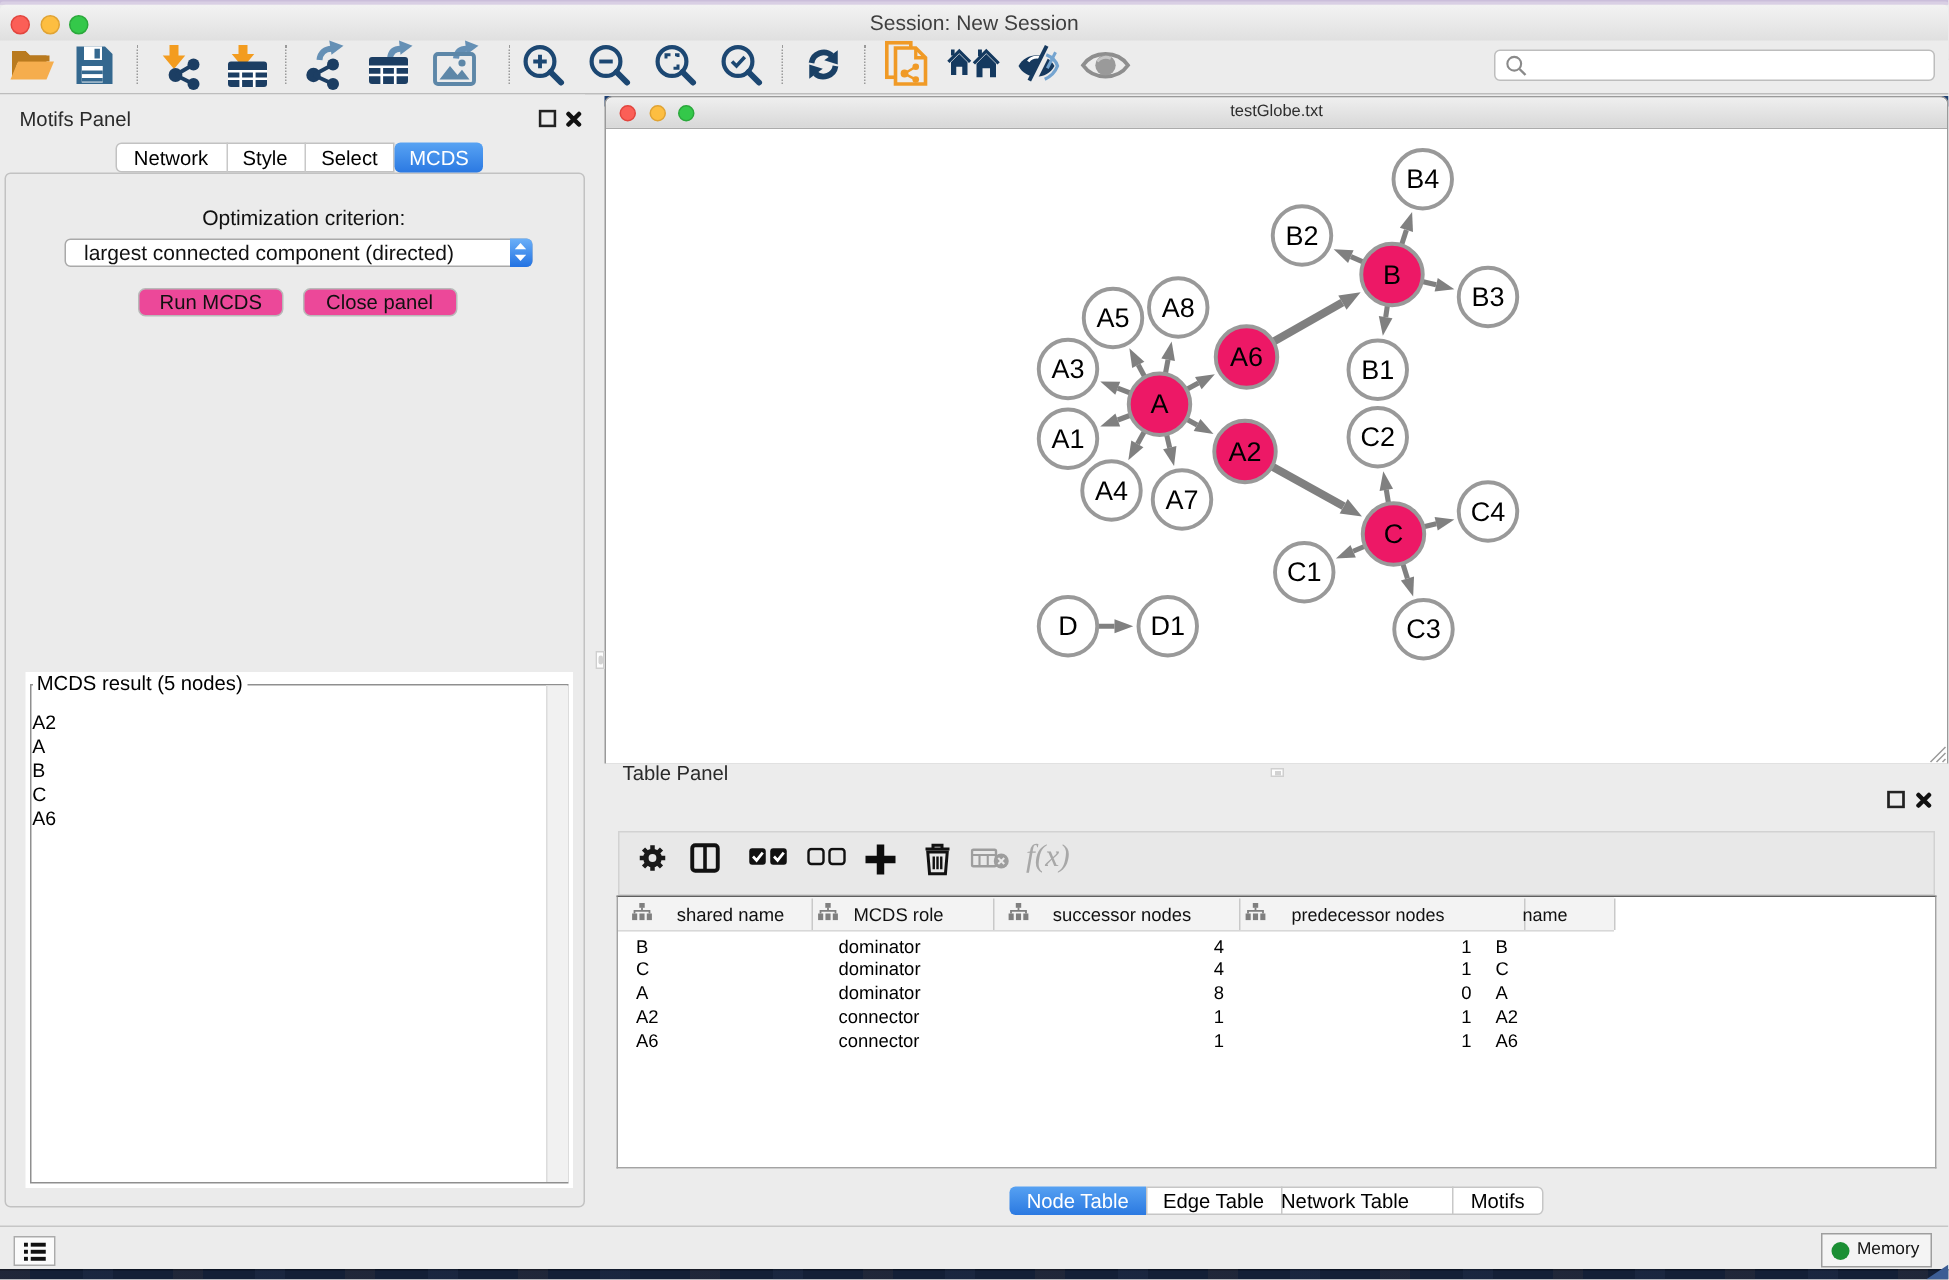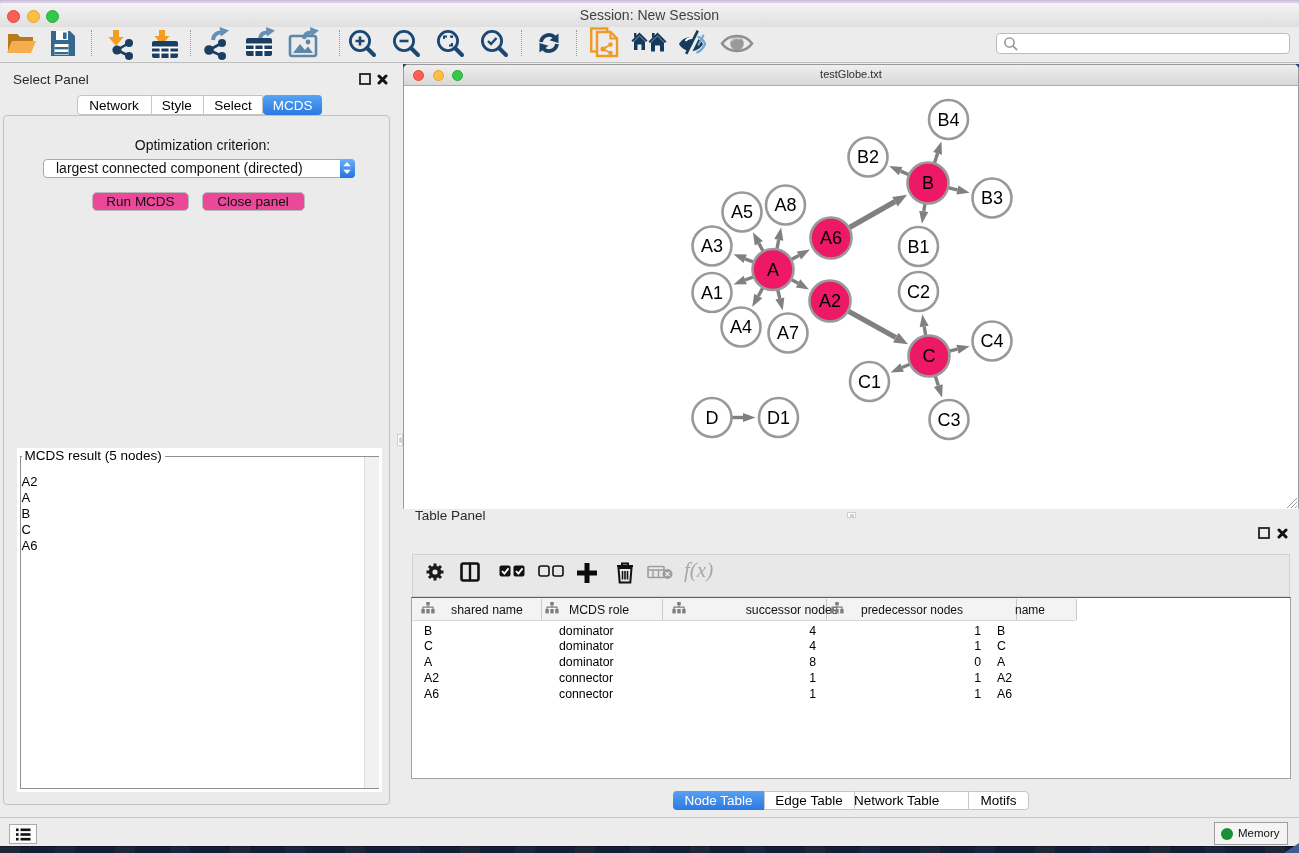--- a/index.html
+++ b/index.html
@@ -154,21 +154,21 @@
  <path d="M11.5 11 A6.5 5.5 0 0 1 20.5 9" stroke="#c6c6c6" stroke-width="2" fill="none"></path>
 </svg>
 
 <div class="abs" style="left:996px;top:33px;width:294px;height:21px;background:#fff;border:1.5px solid #bdbdbd;border-radius:4px"></div>
 <svg class="abs" style="left:1003px;top:36px" width="16" height="16" viewBox="0 0 16 16">
  <circle cx="6.5" cy="6.5" r="4.6" fill="none" stroke="#8a8a8a" stroke-width="1.4"></circle>
  <path d="M10 10 L14 14" stroke="#8a8a8a" stroke-width="1.6"></path>
 </svg>
 
 <div class="abs" style="left:0;top:63px;width:390px;height:754px;background:#ececec"></div>
-<div class="abs" style="left:13px;top:72px;font-size:13.5px;color:#2a2a2a">Select Panel</div>
+<div class="abs" style="left:13px;top:72px;font-size:13.5px;color:#2a2a2a">Motifs Panel</div>
 <svg class="abs" style="left:359px;top:72.5px" width="12" height="12" viewBox="0 0 12 12">
     <rect x="1" y="1" width="10" height="10" fill="none" stroke="#222" stroke-width="1.8"></rect>
   </svg>
 <svg class="abs" style="left:376.5px;top:74px" width="11" height="11" viewBox="0 0 11 11">
     <path d="M2 2 L9 9 M9 2 L2 9" stroke="#111" stroke-width="3" stroke-linecap="round"></path>
   </svg>
 
 <div class="abs" style="left:3px;top:114.5px;width:387px;height:690px;background:#ebebeb;border:1px solid #c2c2c2;border-radius:4px"></div>
 
 <div class="abs" style="left:77px;top:95px;width:186.4px;height:20px;background:#fff;border:1px solid #c2c2c2;border-radius:4px 0 0 4px"></div>
@@ -377,21 +377,21 @@
 <div class="abs" style="left:509px;top:603px;width:180px;text-align:center;font-size:12.3px;color:#111">MCDS role</div>
 <svg class="abs" style="left:672px;top:602px" width="14" height="12" viewBox="0 0 14 12">
  <g fill="#7f7f7f">
       <rect x="5.2" y="0" width="3.6" height="3.2"></rect>
  <path d="M7 3 v2.2 M2 7 V5.2 h10 V7" fill="none" stroke="#7f7f7f" stroke-width="1.2"></path>
  <rect x="0.4" y="7" width="3.4" height="4.4"></rect>
       <rect x="5.3" y="7" width="3.4" height="4.4"></rect>
       <rect x="10.2" y="7" width="3.4" height="4.4"></rect>
     </g>
 </svg>
-<div class="abs" style="left:658px;top:603px;width:180px;text-align:right;font-size:12.3px;color:#111">successor nodes</div>
+<div class="abs" style="left:658px;top:603px;width:180px;text-align:center;font-size:12.3px;color:#111">successor nodes</div>
 <svg class="abs" style="left:830px;top:602px" width="14" height="12" viewBox="0 0 14 12">
  <g fill="#7f7f7f">
       <rect x="5.2" y="0" width="3.6" height="3.2"></rect>
  <path d="M7 3 v2.2 M2 7 V5.2 h10 V7" fill="none" stroke="#7f7f7f" stroke-width="1.2"></path>
  <rect x="0.4" y="7" width="3.4" height="4.4"></rect>
       <rect x="5.3" y="7" width="3.4" height="4.4"></rect>
       <rect x="10.2" y="7" width="3.4" height="4.4"></rect>
     </g>
 </svg>
 <div class="abs" style="left:822px;top:603px;width:180px;text-align:center;font-size:12px;color:#111">predecessor nodes</div>

